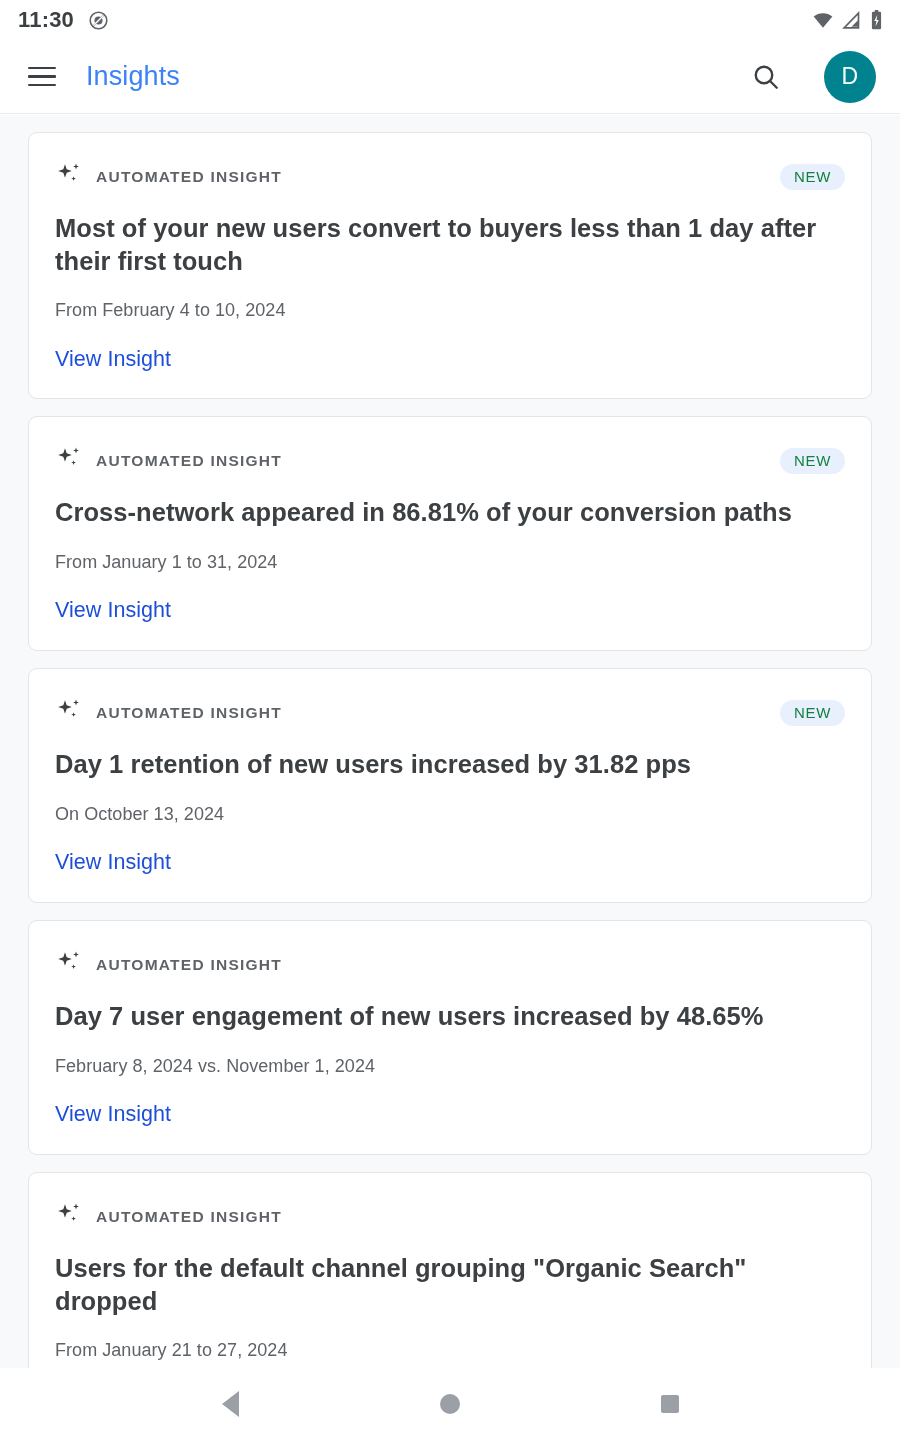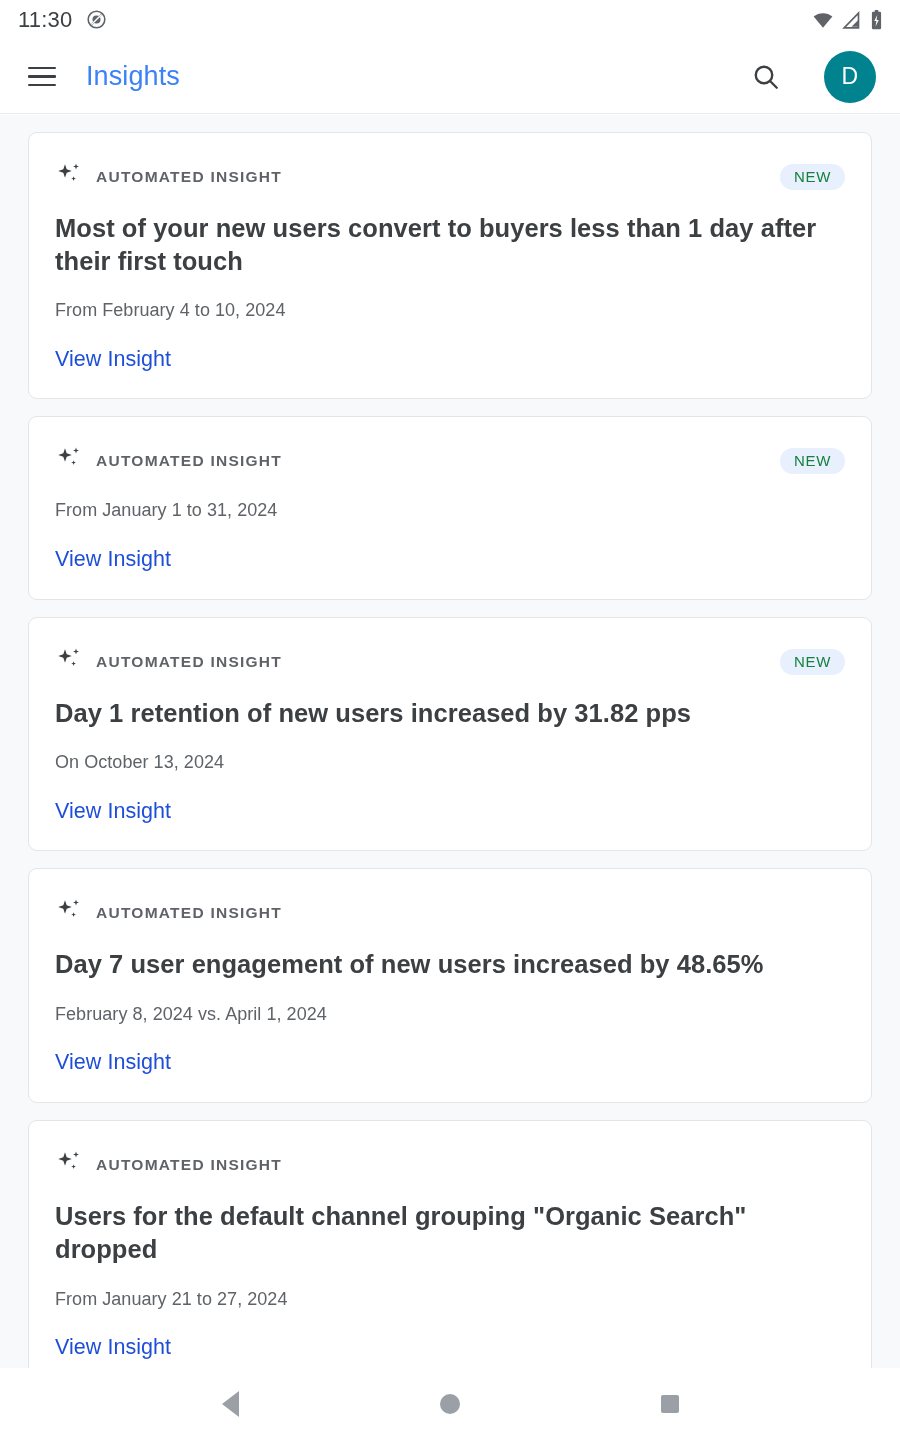--- a/index.html
+++ b/index.html
@@ -17,22 +17,23 @@
   .status-bar {
     height: 40px;
     background: #ffffff;
     display: flex;
     align-items: center;
     justify-content: space-between;
     padding: 0 16px 0 18px;
   }
   .status-left {
     display: flex;
-    align-items: flex-start;
+    align-items: center;
     gap: 14px;
+    font-weight: bold;
   }
   .status-clock {
     font-size: 22px;
     color: #3c4043;
     letter-spacing: 0.2px;
     line-height: 1;
   }
   .status-right {
     display: flex;
     align-items: center;
@@ -297,20 +298,21 @@
         <svg width="28" height="28" viewBox="0 0 28 28">
           <path d="M10 3.2 11.7 8.3 16.8 10 11.7 11.7 10 16.8 8.3 11.7 3.2 10 8.3 8.3z" fill="#3c4043"></path>
           <path d="M21 2.4 21.75 4.65 24 5.4 21.75 6.15 21 8.4 20.25 6.15 18 5.4 20.25 4.65z" fill="#3c4043"></path>
           <path d="M18.6 15.2 19.2 17 21 17.6 19.2 18.2 18.6 20 18 18.2 16.2 17.6 18 17z" fill="#3c4043"></path>
         </svg>
       </span>
       <span class="card-kicker">AUTOMATED INSIGHT</span>
       <span class="head-spacer"></span>
       <span class="badge-new">NEW</span>
     </div>
+    <div class="card-title">Cross-network appeared in 86.81% of your conversion paths</div>
     <div class="card-date">From January 1 to 31, 2024</div>
     <div class="card-link">View Insight</div>
   </div>
 
   <div class="card">
     <div class="card-head">
       <span class="sparkle-icon">
         <svg width="28" height="28" viewBox="0 0 28 28">
           <path d="M10 3.2 11.7 8.3 16.8 10 11.7 11.7 10 16.8 8.3 11.7 3.2 10 8.3 8.3z" fill="#3c4043"></path>
           <path d="M21 2.4 21.75 4.65 24 5.4 21.75 6.15 21 8.4 20.25 6.15 18 5.4 20.25 4.65z" fill="#3c4043"></path>
@@ -331,21 +333,21 @@
       <span class="sparkle-icon">
         <svg width="28" height="28" viewBox="0 0 28 28">
           <path d="M10 3.2 11.7 8.3 16.8 10 11.7 11.7 10 16.8 8.3 11.7 3.2 10 8.3 8.3z" fill="#3c4043"></path>
           <path d="M21 2.4 21.75 4.65 24 5.4 21.75 6.15 21 8.4 20.25 6.15 18 5.4 20.25 4.65z" fill="#3c4043"></path>
           <path d="M18.6 15.2 19.2 17 21 17.6 19.2 18.2 18.6 20 18 18.2 16.2 17.6 18 17z" fill="#3c4043"></path>
         </svg>
       </span>
       <span class="card-kicker">AUTOMATED INSIGHT</span>
     </div>
     <div class="card-title">Day 7 user engagement of new users increased by 48.65%</div>
-    <div class="card-date">February 8, 2024 vs. April 1, 2024</div>
+    <div class="card-date">February 8, 2024 vs. November 1, 2024</div>
     <div class="card-link">View Insight</div>
   </div>
 
   <div class="card">
     <div class="card-head">
       <span class="sparkle-icon">
         <svg width="28" height="28" viewBox="0 0 28 28">
           <path d="M10 3.2 11.7 8.3 16.8 10 11.7 11.7 10 16.8 8.3 11.7 3.2 10 8.3 8.3z" fill="#3c4043"></path>
           <path d="M21 2.4 21.75 4.65 24 5.4 21.75 6.15 21 8.4 20.25 6.15 18 5.4 20.25 4.65z" fill="#3c4043"></path>
           <path d="M18.6 15.2 19.2 17 21 17.6 19.2 18.2 18.6 20 18 18.2 16.2 17.6 18 17z" fill="#3c4043"></path>

